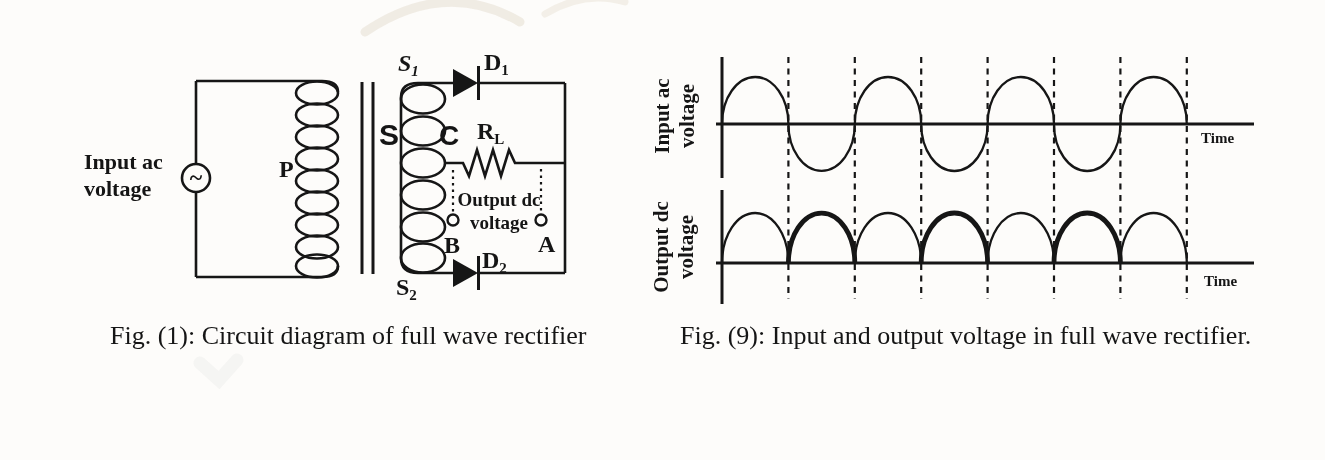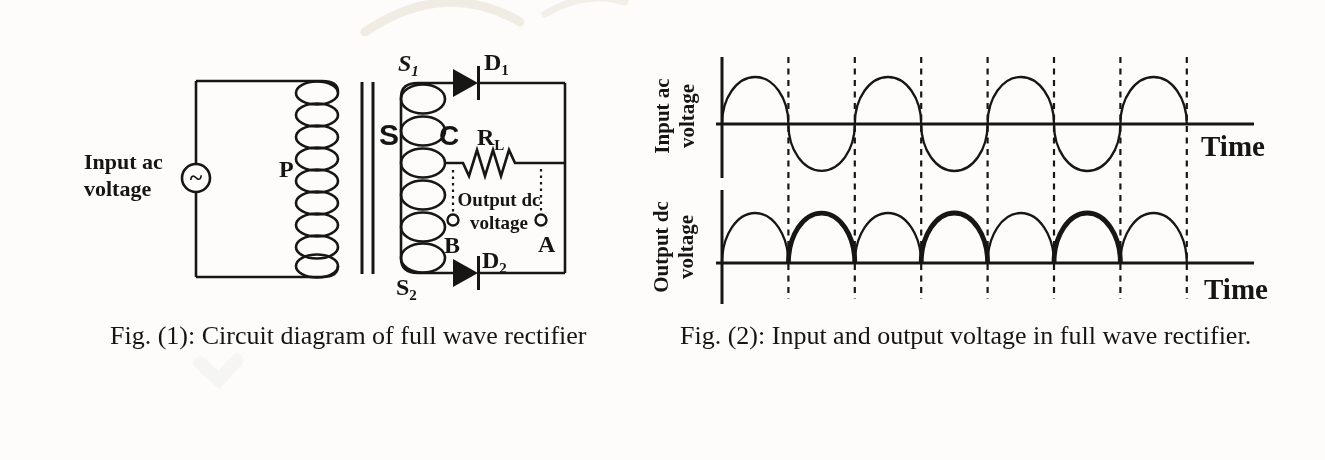--- a/index.html
+++ b/index.html
@@ -16,21 +16,21 @@
   .caption{
     position:absolute;font-family:"Liberation Serif",serif;font-weight:normal;
     font-size:26px;text-align:center;white-space:nowrap;
   }
   .rot-label{
     position:absolute;font-family:"Liberation Serif",serif;font-weight:bold;
     font-size:21px;text-align:center;line-height:1.18;white-space:nowrap;
     transform:translate(-50%,-50%) rotate(-90deg);
   }
   .time-label{
-    position:absolute;font-family:"Liberation Serif",serif;font-weight:bold;font-size:29px;text-align:center;
+    position:absolute;font-family:"Liberation Serif",serif;font-weight:bold;font-size:15px;text-align:center;
   }
   .tilde{
     position:absolute;left:183px;top:164px;width:26px;height:26px;
     font-size:24px;font-weight:bold;text-align:center;line-height:26px;
     font-family:"Liberation Serif",serif;
   }
 </style>
 </head>
 <body>
 
@@ -138,21 +138,21 @@
   <span class="lbl serif" style="left:279px;top:157px;">P</span>
 
   <span class="lbl serif" style="left:398px;top:51px;font-style:italic;"><span>S</span><span class="sub">1</span></span>
 
   <span class="lbl serif" style="left:484px;top:50px;"><span>D</span><span class="sub">1</span></span>
 
   <span class="lbl sans-bold" style="left:379px;top:120px;font-size:30px;">S</span>
 
   <span class="lbl sans-bold" style="left:439px;top:122px;font-size:28px;">C</span>
 
-  <span class="lbl serif" style="left:477px;top:119px;margin-top:6px;"><span>R</span><span class="sub">L</span></span>
+  <span class="lbl serif" style="left:477px;top:119px;"><span>R</span><span class="sub">L</span></span>
 
   <div class="lbl serif two-line" style="left:453px;top:188px;width:92px;font-size:19px;text-align:center;">
     <span>Output dc</span><br>
     <span>voltage</span>
   </div>
 
   <span class="lbl serif" style="left:444px;top:233px;">B</span>
 
   <span class="lbl serif" style="left:538px;top:232px;">A</span>
 
@@ -169,15 +169,15 @@
     <span>Output dc</span><br>
     <span>voltage</span>
   </div>
 
   <span class="time-label" style="left:1201px;top:130px;">Time</span>
 
   <span class="time-label" style="left:1204px;top:273px;">Time</span>
 
   <div class="caption" style="left:110px;top:321px;width:460px;">Fig. (1): Circuit diagram of full wave rectifier</div>
 
-  <div class="caption" style="left:680px;top:321px;width:500px;">Fig. (2): Input and output voltage in full wave rectifier.</div>
+  <div class="caption" style="left:680px;top:321px;width:500px;">Fig. (9): Input and output voltage in full wave rectifier.</div>
 
 </div>
 
 </body></html>

